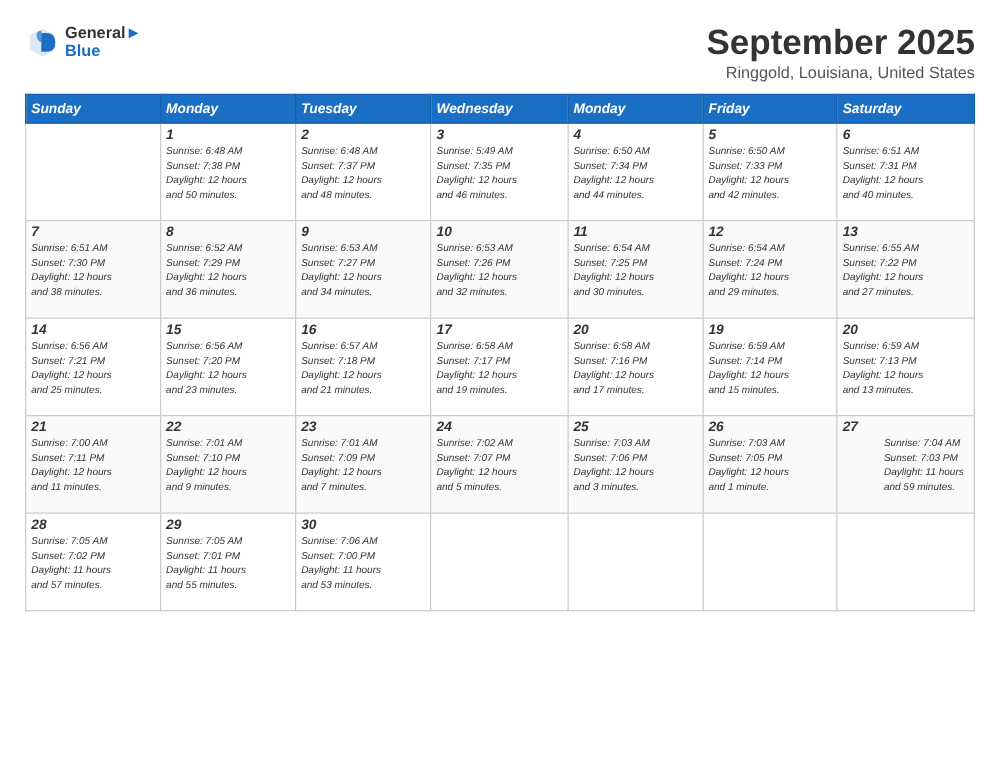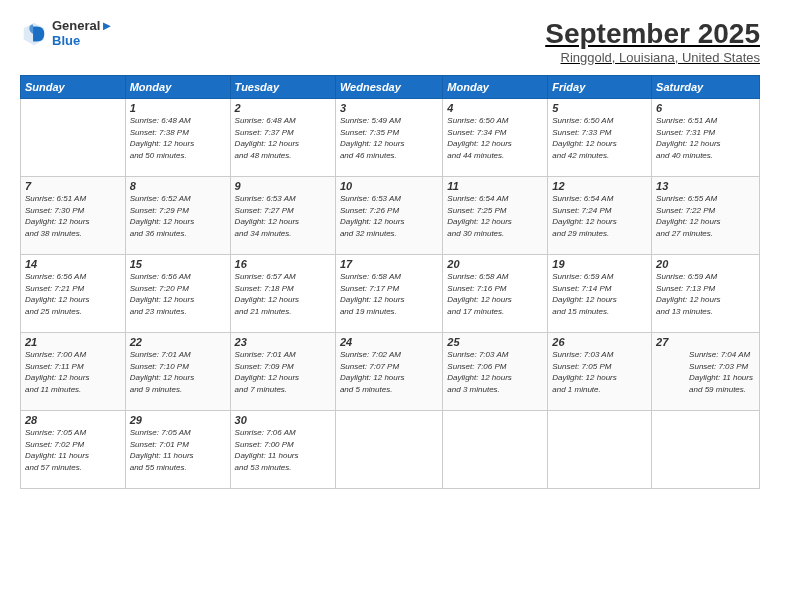--- a/index.html
+++ b/index.html
@@ -6,40 +6,39 @@
     body {
       width: 792px;
       height: 612px;
       font-family: Arial, sans-serif;
       background: #fff;
       overflow: hidden;
     }
     .page {
       width: 792px;
       height: 612px;
-      padding: 18px 32px 10px 20px;
+      padding: 18px 12px 10px 20px;
     }
     .header {
       display: flex;
       justify-content: space-between;
       align-items: flex-start;
       margin-bottom: 10px;
     }
     .logo {
       display: flex;
       align-items: center;
       gap: 4px;
     }
     .logo-icon {
       width: 28px;
       height: 28px;
     }
     .title-block {
       text-align: right;
-      text-decoration: underline;
     }
     .month-title {
       font-size: 28px;
       font-weight: bold;
       color: #333;
     }
     .location {
       font-size: 13px;
       color: #555;
     }

